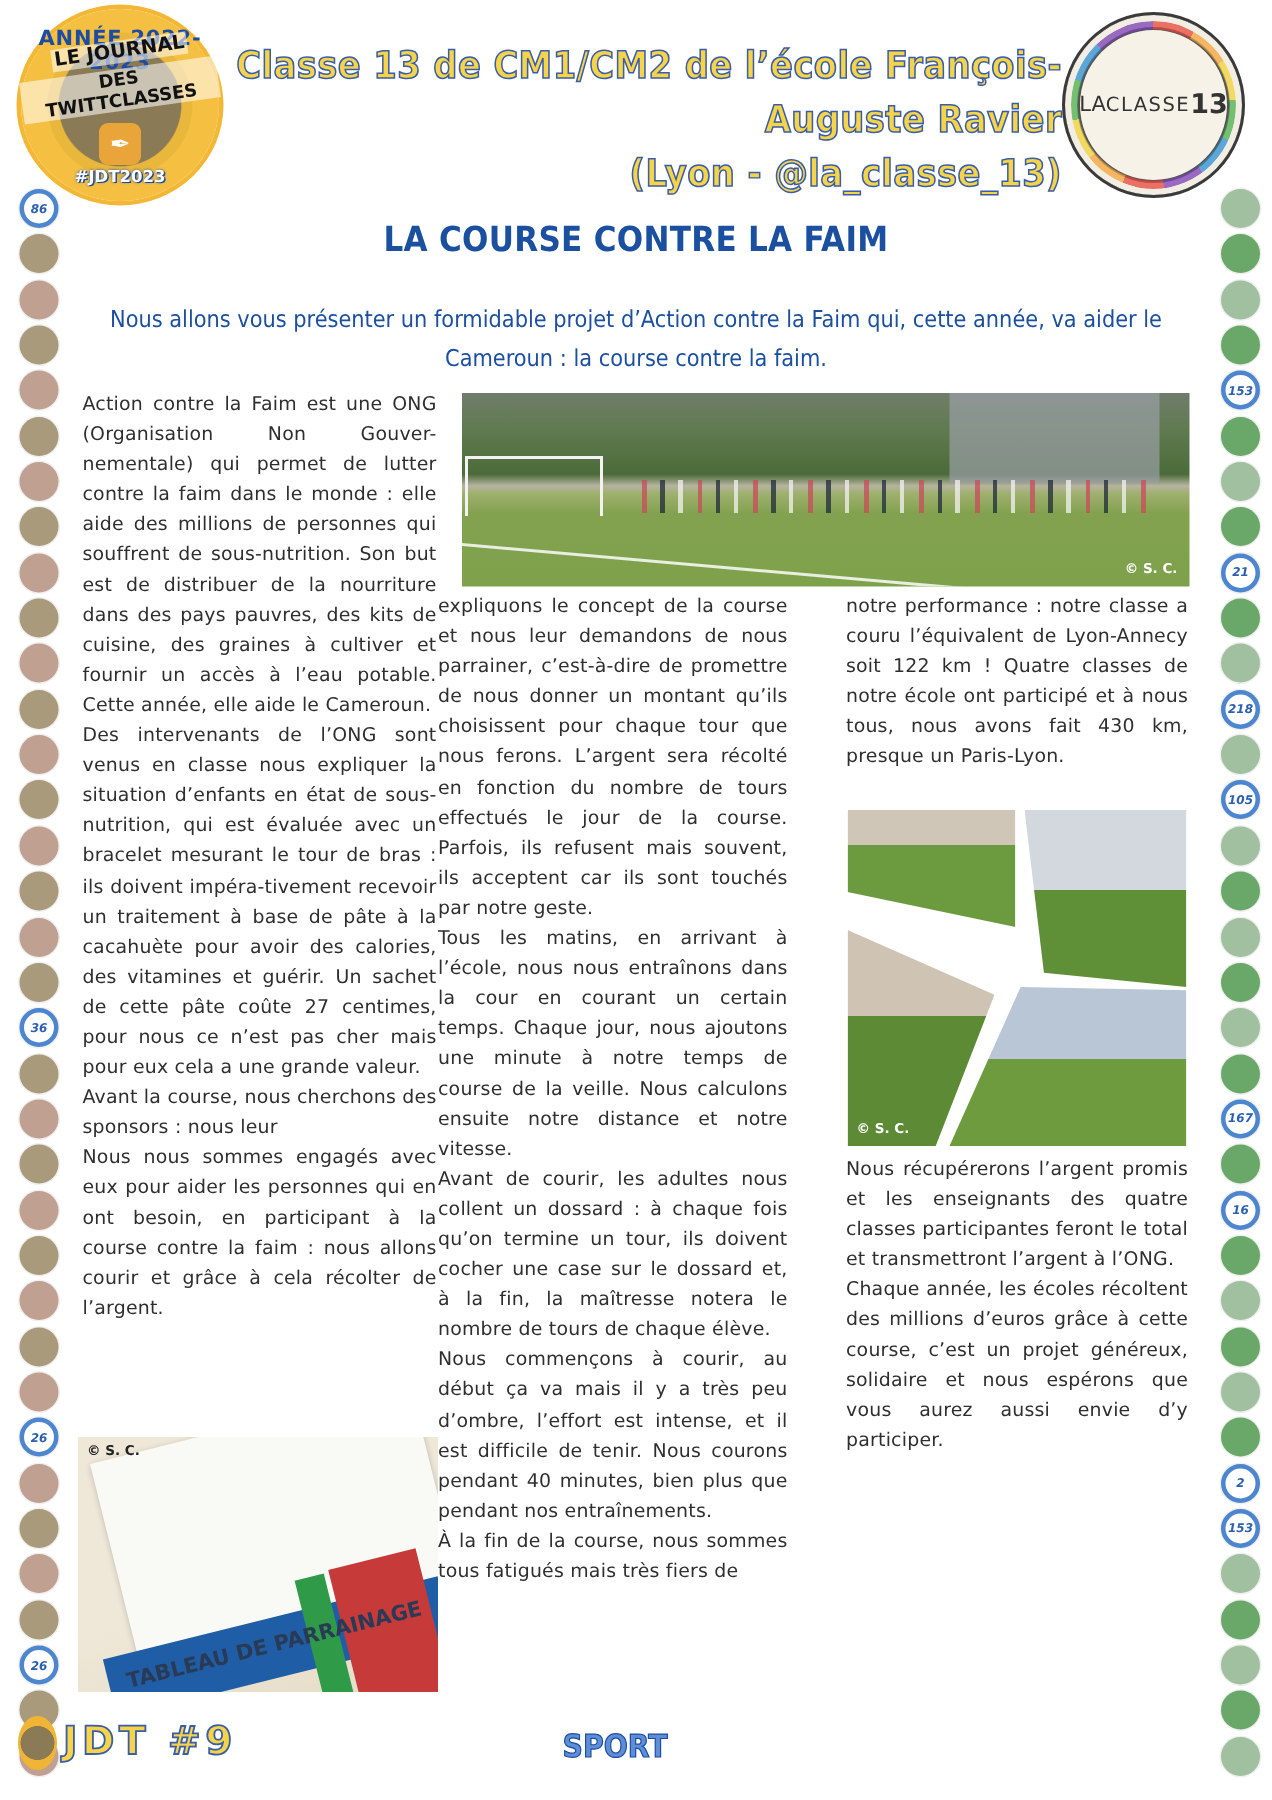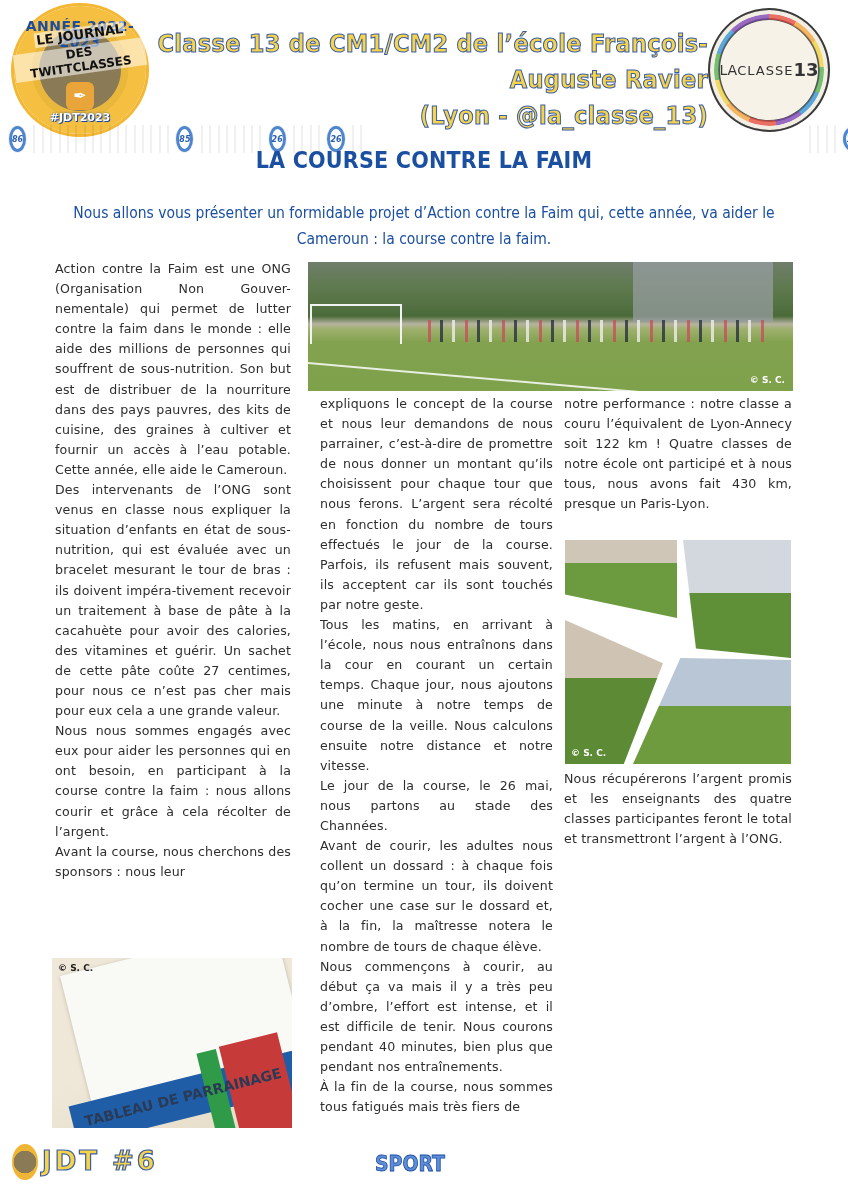--- a/index.html
+++ b/index.html
@@ -40,21 +40,21 @@
     background: conic-gradient(#e8463a 0 8%, #f6a43a 8% 16%, #f2d33a 16% 24%, #4bb04a 24% 32%, #2c8fd4 32% 40%, #7a3fb5 40% 48%, #e8463a 48% 56%, #f6a43a 56% 64%, #f2d33a 64% 72%, #4bb04a 72% 80%, #2c8fd4 80% 88%, #7a3fb5 88% 100%);
     -webkit-mask: radial-gradient(circle, transparent 50px, #000 51px, #000 58px, transparent 59px);
             mask: radial-gradient(circle, transparent 50px, #000 51px, #000 58px, transparent 59px);
     opacity: .75; }
   .badge-classe .l1, .badge-classe .l2, .badge-classe .l3 { position: relative; font-family: "DejaVu Sans", sans-serif; color: #333; line-height: 1; }
   .badge-classe .l1 { font-size: 14px; }
   .badge-classe .l2 { font-size: 13px; letter-spacing: 1px; }
   .badge-classe .l3 { font-size: 18px; font-weight: bold; }
 
   
-  .avatar-col { position: absolute; top: 126px; width: 34px; display: flex; gap: 4.35px; align-items: flex-end; }
+  .avatar-col { position: absolute; top: 126px; width: 34px; display: flex; flex-direction: column; gap: 4.35px; align-items: flex-end; }
   .avatar-col.left { left: 5px; }
   .avatar-col.right { right: 8px; }
   .avatar {
     width: 26px; height: 26px; border-radius: 50%; margin-left: 4px;
     display: flex; align-items: center; justify-content: center;
     font-size: 8px; font-weight: bold; font-style: italic; color: #2b5fb0;
     box-shadow: 0 0 0 1px rgba(0,0,0,.06);
   }
   .avatar.num { background: #ffffff; border: 3px solid #4d86cf; }
 
@@ -69,21 +69,21 @@
     font-family: "DejaVu Sans Condensed", "DejaVu Sans", sans-serif;
     font-weight: normal; font-size: 15.5px; line-height: 26px; color: #1b4fa0;
   }
 
   .col {
     position: absolute; font-size: 12.6px; line-height: 20.1px; text-align: justify;
     color: #2e2e2e; letter-spacing: .15px;
   }
   .col p { margin: 0; }
   .col1 { left: 55px; top: 259px; width: 236px; }
-  .col2 { left: 320px; top: 394px; width: 233px; }
+  .col2 { left: 292px; top: 394px; width: 233px; }
   .col3 { left: 564px; top: 394px; width: 228px; }
   .col3b { left: 564px; top: 769px; width: 228px; }
 
   
   .photo { position: absolute; overflow: hidden; }
   .photo .credit { position: absolute; font-size: 9px; color: #fff; font-weight: bold; }
 
   .photo-run {
     left: 308px; top: 262px; width: 485px; height: 129px;
     background: linear-gradient(to bottom, #6f7d6b 0%, #5f7a4e 20%, #4b6b3a 42%, #b7b49f 48%, #9fb06e 52%, #83a24f 62%, #7ea14b 100%);
@@ -164,21 +164,21 @@
     <div class="avatar" style="background: rgb(192, 160, 144);"></div>
     <div class="avatar" style="background: rgb(168, 154, 122);"></div>
     <div class="avatar" style="background: rgb(192, 160, 144);"></div>
     <div class="avatar" style="background: rgb(168, 154, 122);"></div>
     <div class="avatar" style="background: rgb(192, 160, 144);"></div>
     <div class="avatar" style="background: rgb(168, 154, 122);"></div>
     <div class="avatar" style="background: rgb(192, 160, 144);"></div>
     <div class="avatar" style="background: rgb(168, 154, 122);"></div>
     <div class="avatar" style="background: rgb(192, 160, 144);"></div>
     <div class="avatar" style="background: rgb(168, 154, 122);"></div>
-    <div class="avatar num">85</div>
+    <div class="avatar num">36</div>
     <div class="avatar" style="background: rgb(168, 154, 122);"></div>
     <div class="avatar" style="background: rgb(192, 160, 144);"></div>
     <div class="avatar" style="background: rgb(168, 154, 122);"></div>
     <div class="avatar" style="background: rgb(192, 160, 144);"></div>
     <div class="avatar" style="background: rgb(168, 154, 122);"></div>
     <div class="avatar" style="background: rgb(192, 160, 144);"></div>
     <div class="avatar" style="background: rgb(168, 154, 122);"></div>
     <div class="avatar" style="background: rgb(192, 160, 144);"></div>
     <div class="avatar num">26</div>
     <div class="avatar" style="background: rgb(192, 160, 144);"></div>
@@ -226,61 +226,61 @@
     <div class="avatar" style="background: rgb(106, 168, 106);"></div>
     <div class="avatar" style="background: rgb(160, 192, 160);"></div>
   </div>
 
 <h1 class="article-title">LA COURSE CONTRE LA FAIM</h1>
 <p class="article-lead">Nous allons vous présenter un formidable projet d’Action contre la Faim qui, cette année, va aider le Cameroun : la course contre la faim.</p>
 
 <div class="col col1">
   <p>Action contre la Faim est une ONG (Organisation Non Gouver-nementale) qui permet de lutter contre la faim dans le monde : elle aide des millions de personnes qui souffrent de sous-nutrition. Son but est de distribuer de la nourriture dans des pays pauvres, des kits de cuisine, des graines à cultiver et fournir un accès à l’eau potable. Cette année, elle aide le Cameroun.</p>
   <p>Des intervenants de l’ONG sont venus en classe nous expliquer la situation d’enfants en état de sous-nutrition, qui est évaluée avec un bracelet mesurant le tour de bras : ils doivent impéra-tivement recevoir un traitement à base de pâte à la cacahuète pour avoir des calories, des vitamines et guérir. Un sachet de cette pâte coûte 27 centimes, pour nous ce n’est pas cher mais pour eux cela a une grande valeur.</p>
+  <p>Avant la course, nous cherchons des sponsors : nous leur</p>
   <p>Nous nous sommes engagés avec eux pour aider les personnes qui en ont besoin, en participant à la course contre la faim : nous allons courir et grâce à cela récolter de l’argent.</p>
-  <p>Avant la course, nous cherchons des sponsors : nous leur</p>
 </div>
 
 <div class="photo photo-run">
   <div class="building"></div>
   <div class="goal"></div>
   <div class="runners"></div>
   <div class="field-line"></div>
   <span class="credit">© S. C.</span>
 </div>
 
 <div class="col col2">
   <p>expliquons le concept de la course et nous leur demandons de nous parrainer, c’est-à-dire de promettre de nous donner un montant qu’ils choisissent pour chaque tour que nous ferons. L’argent sera récolté en fonction du nombre de tours effectués le jour de la course. Parfois, ils refusent mais souvent, ils acceptent car ils sont touchés par notre geste.</p>
   <p>Tous les matins, en arrivant à l’école, nous nous entraînons dans la cour en courant un certain temps. Chaque jour, nous ajoutons une minute à notre temps de course de la veille. Nous calculons ensuite notre distance et notre vitesse.</p>
-  <p>Le jour de la course, le 26 mai, nous partons au stade des Channées.</p>
   <p>Avant de courir, les adultes nous collent un dossard : à chaque fois qu’on termine un tour, ils doivent cocher une case sur le dossard et, à la fin, la maîtresse notera le nombre de tours de chaque élève.</p>
   <p>Nous commençons à courir, au début ça va mais il y a très peu d’ombre, l’effort est intense, et il est difficile de tenir. Nous courons pendant 40 minutes, bien plus que pendant nos entraînements.</p>
   <p>À la fin de la course, nous sommes tous fatigués mais très fiers de</p>
 </div>
 
 <div class="col col3">
   <p>notre performance : notre classe a couru l’équivalent de Lyon-Annecy soit 122 km ! Quatre classes de notre école ont participé et à nous tous, nous avons fait 430 km, presque un Paris-Lyon.</p>
 </div>
 
 <div class="photo photo-collage">
   <div class="tile t1"></div>
   <div class="tile t2"></div>
   <div class="tile t3"></div>
   <div class="tile t4"></div>
   <span class="credit">© S. C.</span>
 </div>
 
 <div class="col col3b">
   <p>Nous récupérerons l’argent promis et les enseignants des quatre classes participantes feront le total et transmettront l’argent à l’ONG.</p>
+  <p>Chaque année, les écoles récoltent des millions d’euros grâce à cette course, c’est un projet généreux, solidaire et nous espérons que vous aurez aussi envie d’y participer.</p>
 </div>
 
 <div class="photo photo-sponsor">
   <div class="sheet"></div>
   <div class="band-blue"></div>
   <div class="band-green"></div>
   <div class="band-red"></div>
   <div class="tableau">TABLEAU DE PARRAINAGE</div>
   <span class="credit">© S. C.</span>
 </div>
 
 <div class="footer-badge"></div>
-<div class="footer-issue">JDT #6</div>
+<div class="footer-issue">JDT #9</div>
 <div class="footer-section">SPORT</div>
 
 </body></html>

